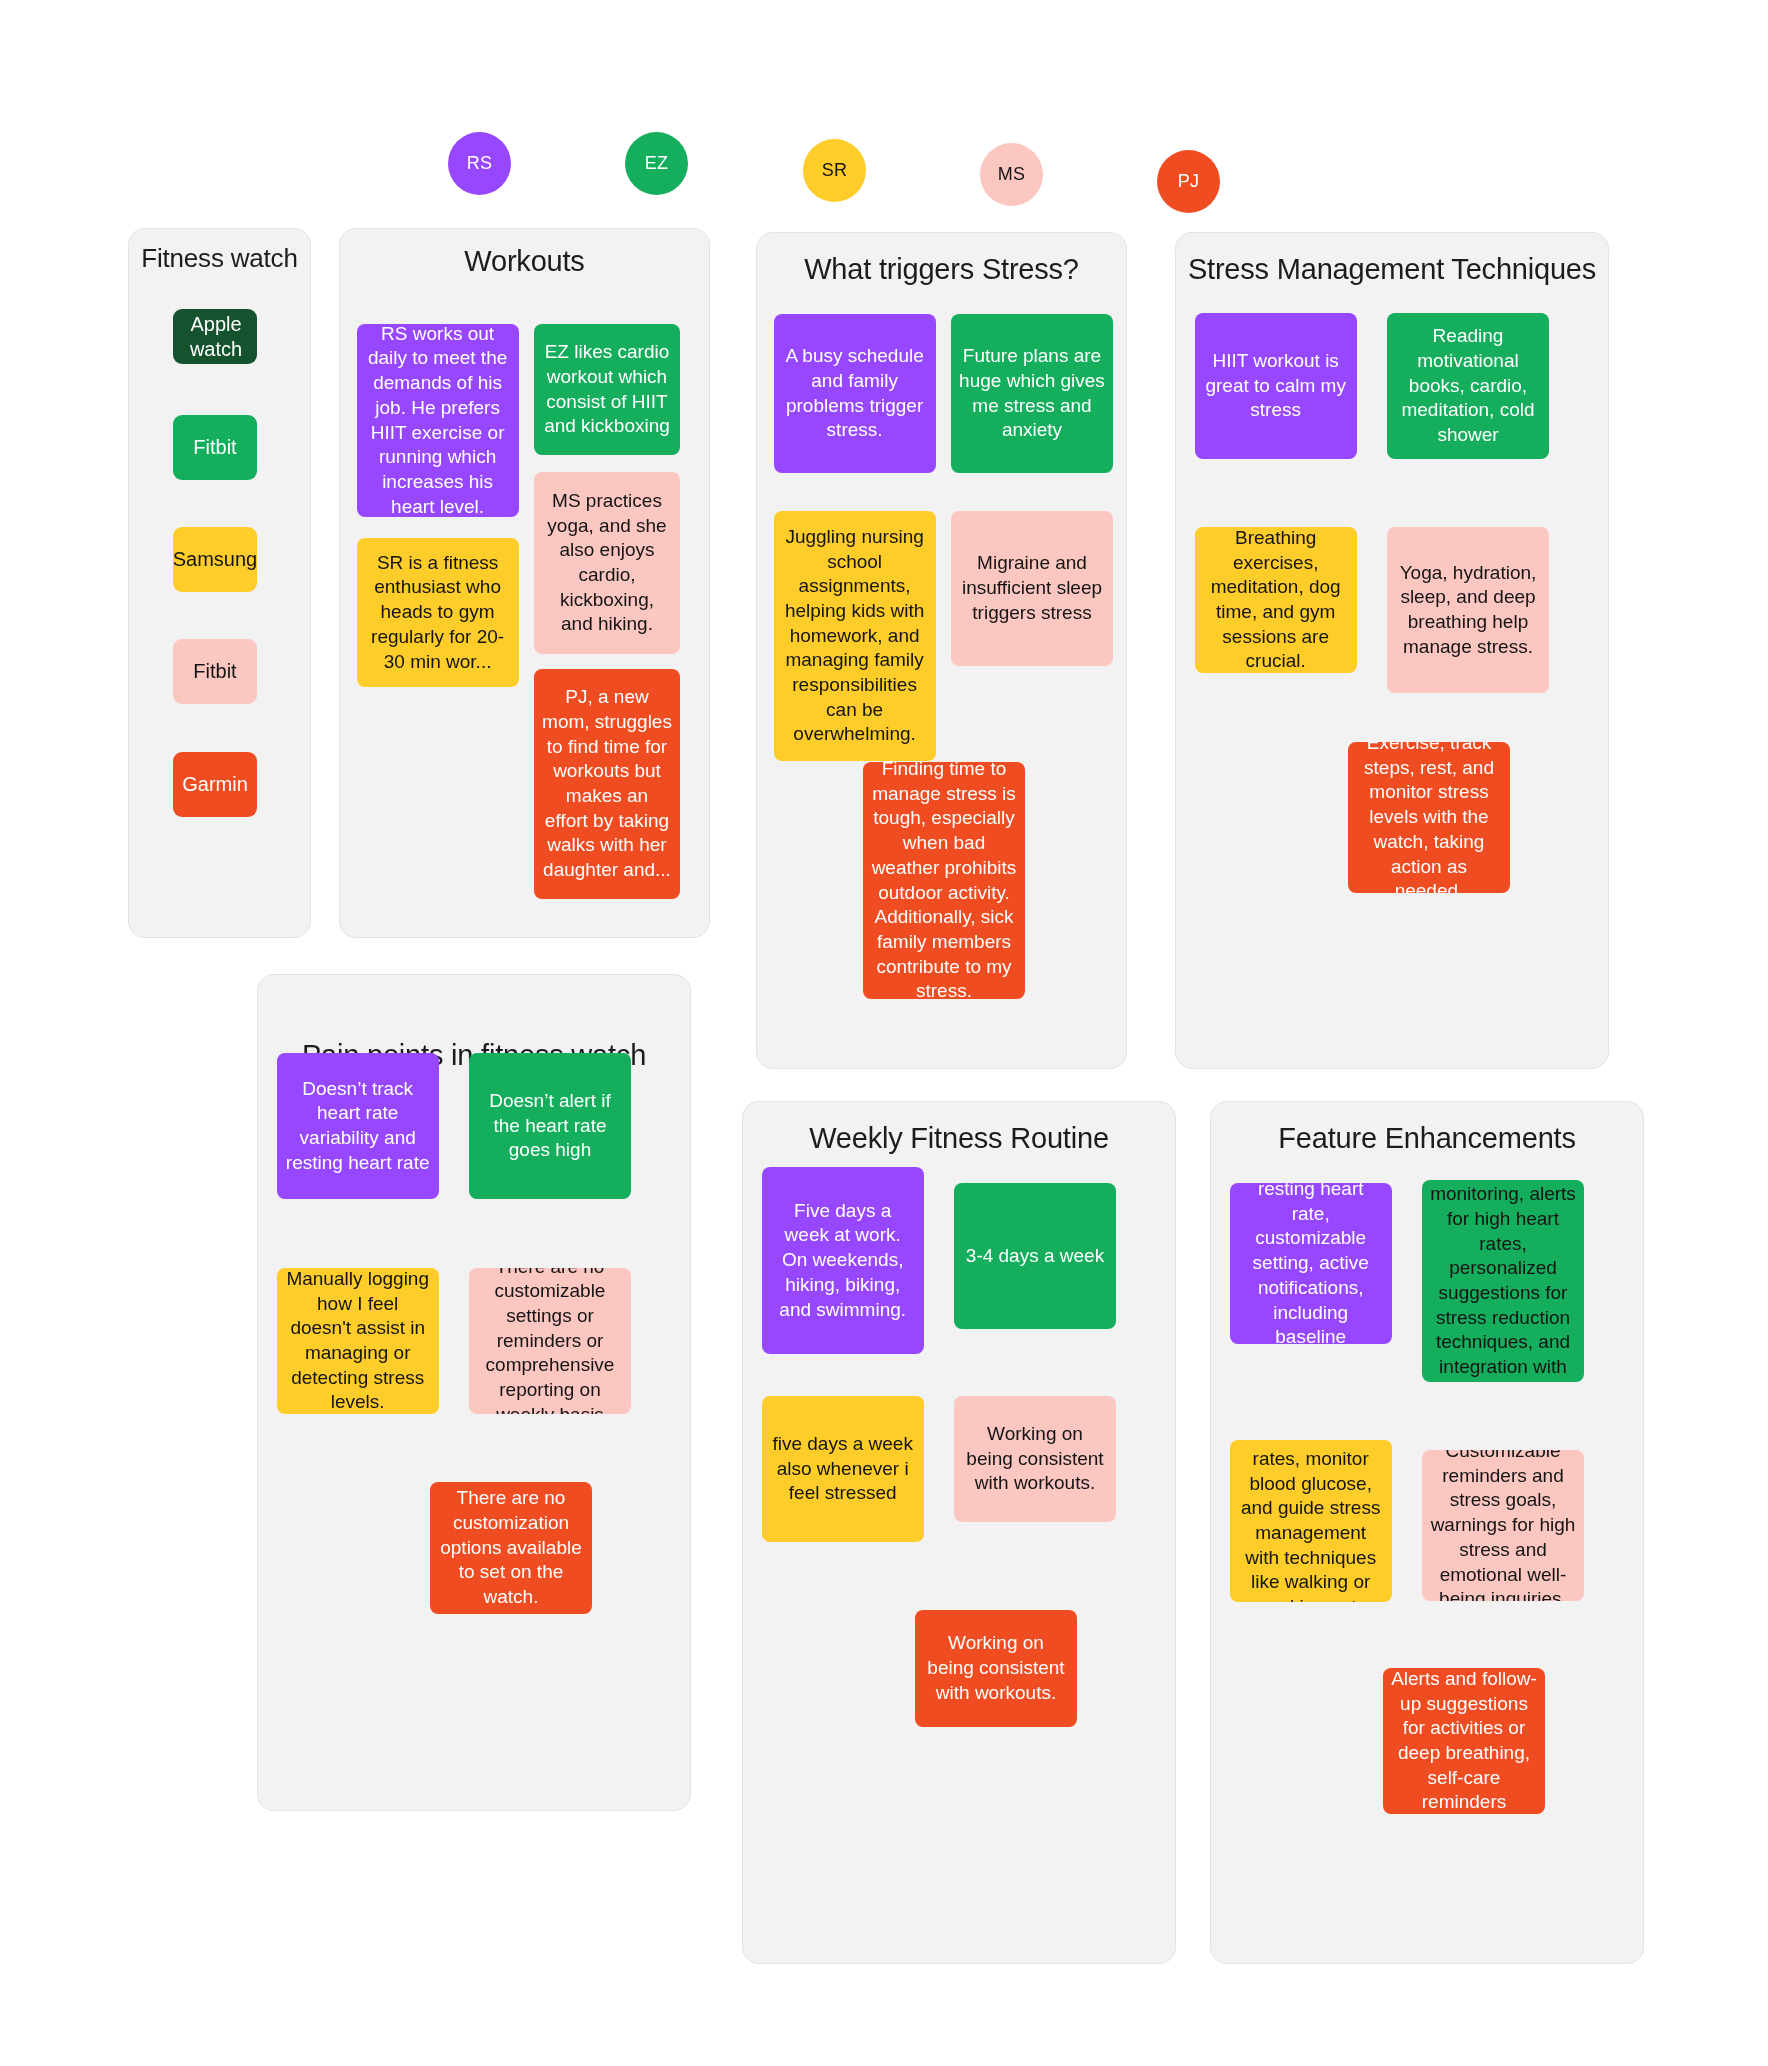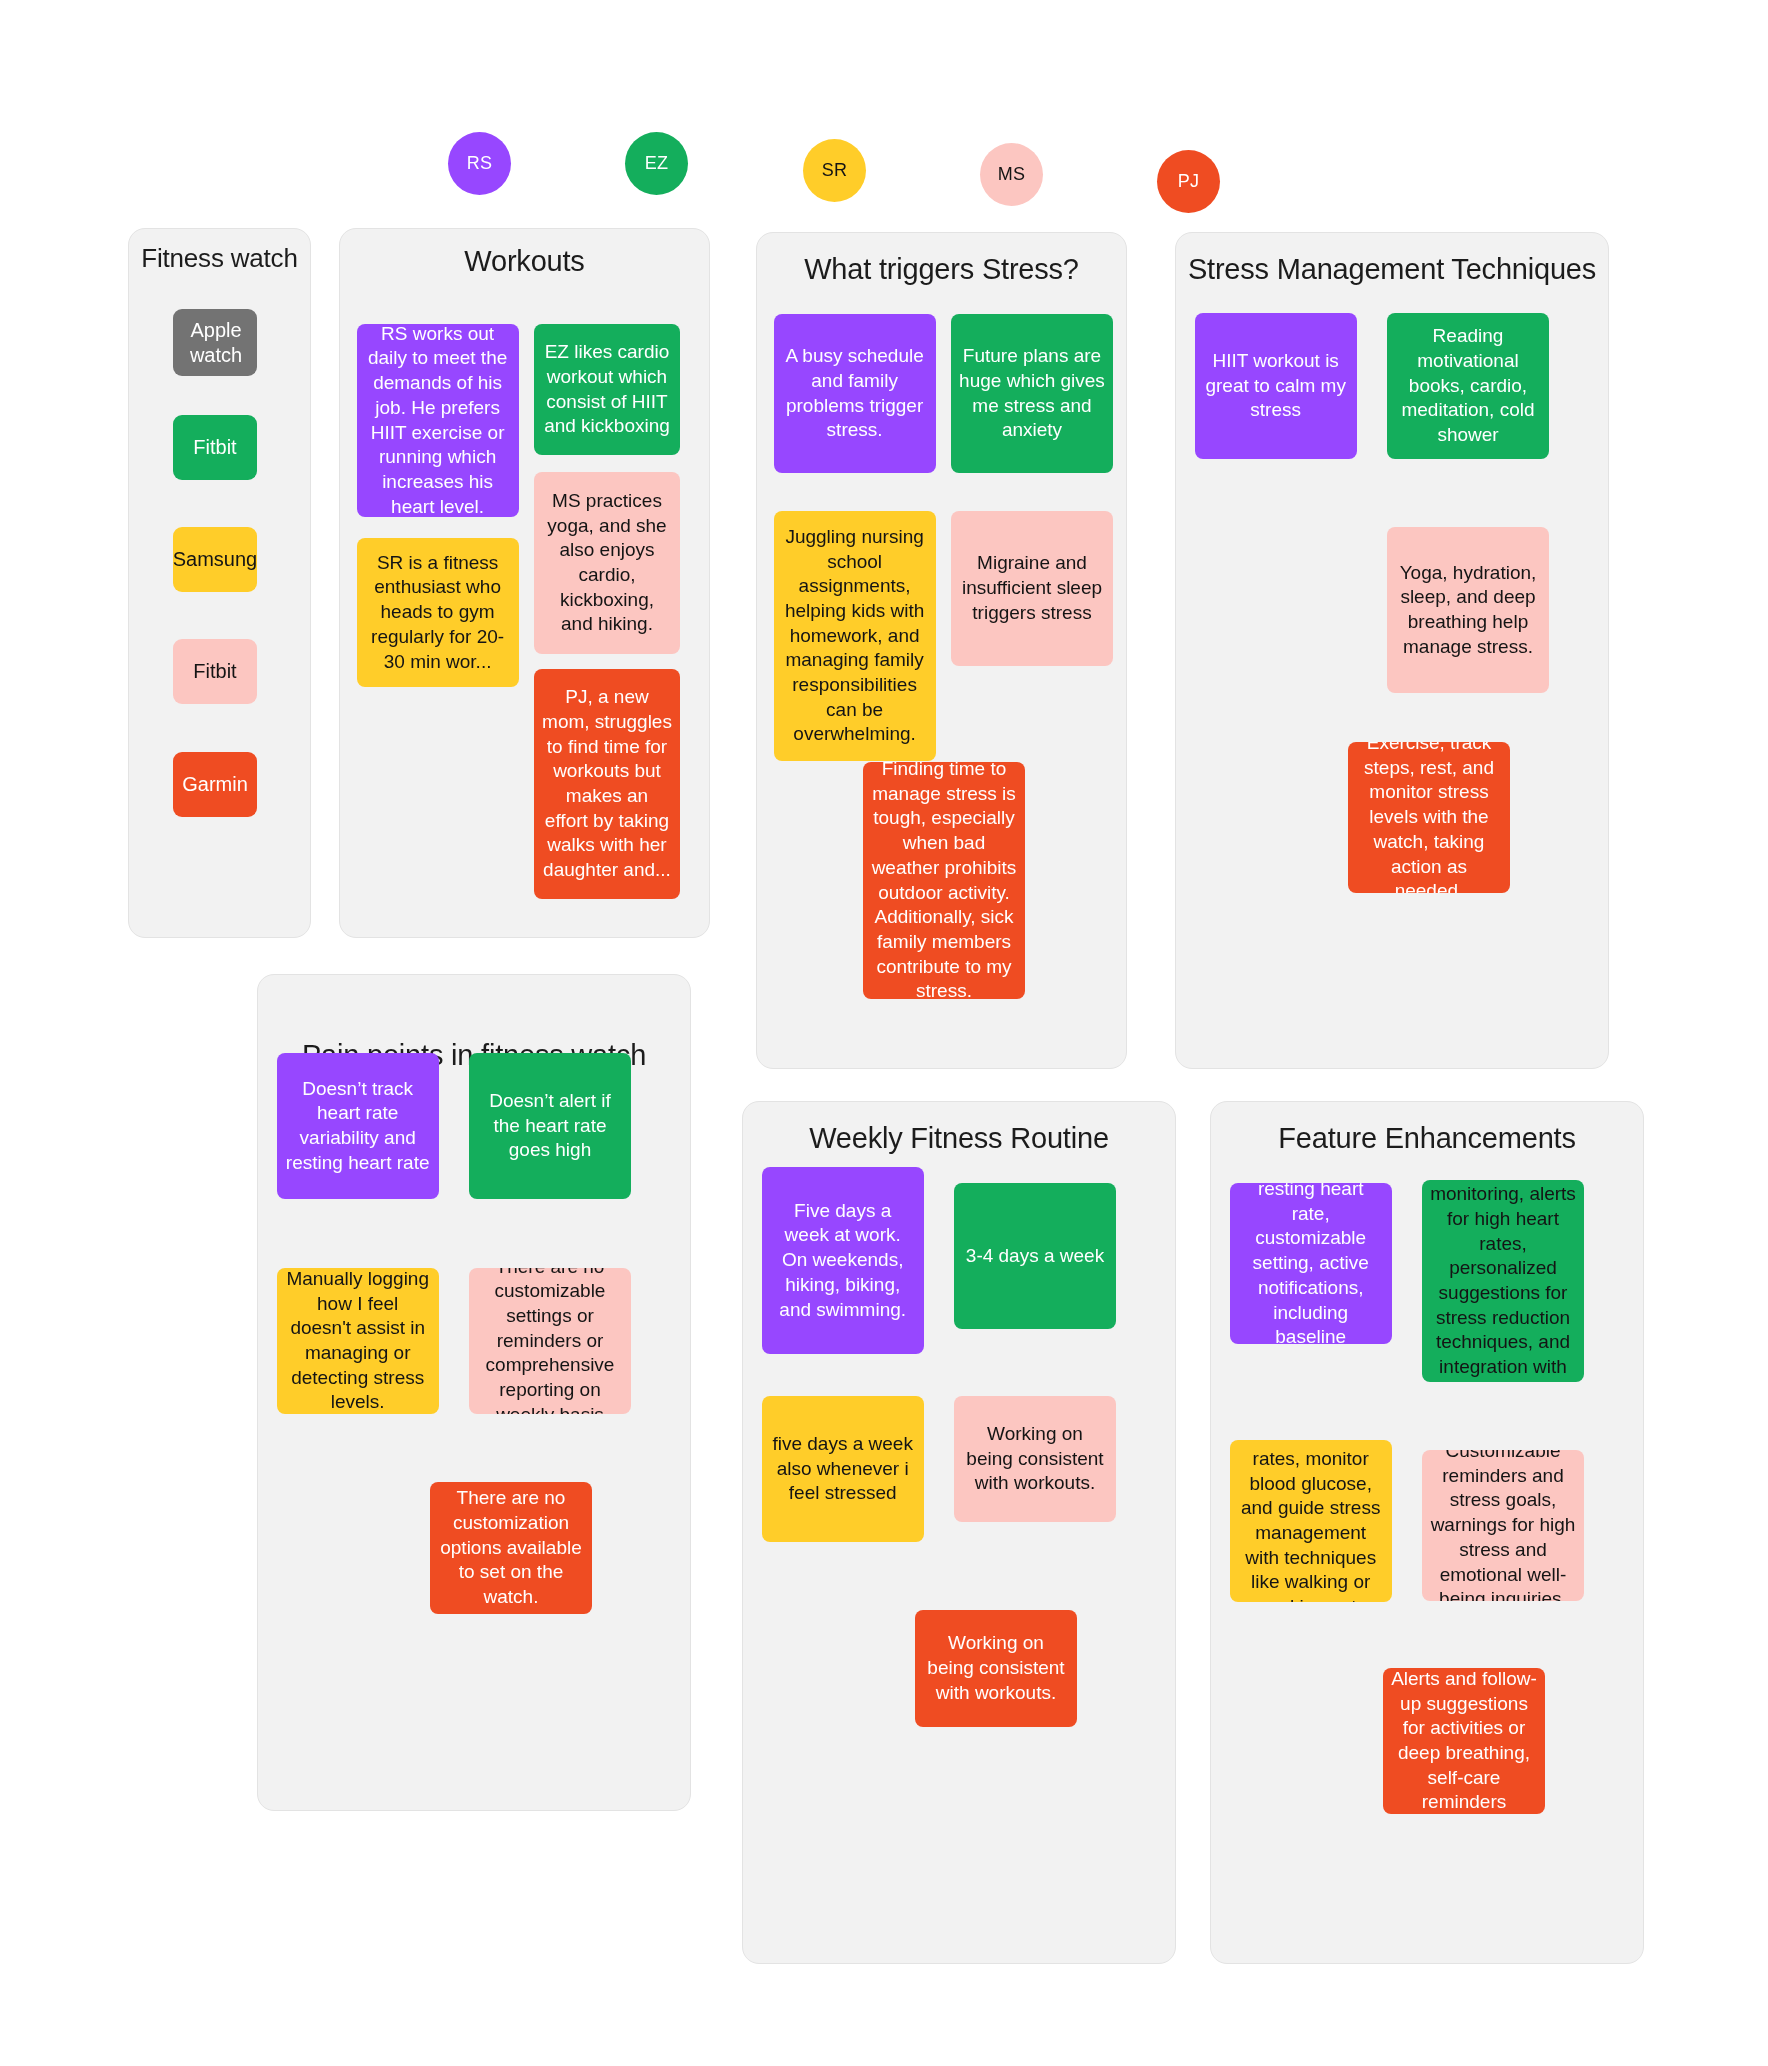--- a/index.html
+++ b/index.html
@@ -107,21 +107,21 @@
       <span>MS</span>
     </div>
     <div class="avatar" style="left:1157px; top:150px; width:63px; height:63px; background:#EF4C22; color:#ffffff;">
       <span>PJ</span>
     </div>
   </div>
 
   <div class="panel" style="left:128px; top:228px; width:183px; height:710px;">
     <div class="panel-title" style="top:15px; font-size:26px;">Fitness watch</div>
 
-    <div class="chip light" style="left:44px; top:80px; width:84px; height:67px; background:#737373;padding-left:7px;">
+    <div class="chip light" style="left:44px; top:80px; width:84px; height:55px; background:#14532d;padding-left:7px;">
       <span>Apple watch</span>
     </div>
     <div class="chip light" style="left:44px; top:186px; width:84px; height:65px; background:#14AE5C;">
       <span>Fitbit</span>
     </div>
     <div class="chip dark" style="left:44px; top:298px; width:84px; height:65px; background:#FFCD29;">
       <span>Samsung</span>
     </div>
     <div class="chip dark" style="left:44px; top:410px; width:84px; height:65px; background:#FCC6C1;">
       <span>Fitbit</span>
@@ -173,20 +173,23 @@
 
   <div class="panel" style="left:1175px; top:232px; width:434px; height:837px;">
     <div class="panel-title" style="top:20px;">Stress Management Techniques</div>
 
     <div class="note light" style="left:18.7px; top:80px; width:162px; height:146px; background:#9747FF;">
       <span>HIIT workout is great to calm my stress</span>
     </div>
     <div class="note light" style="left:211px; top:80px; width:162px; height:146px; background:#14AE5C;">
       <span>Reading motivational books, cardio, meditation, cold shower</span>
     </div>
+    <div class="note dark" style="left:18.7px; top:294px; width:162px; height:146px; background:#FFCD29;">
+      <span>Breathing exercises, meditation, dog time, and gym sessions are crucial.</span>
+    </div>
     <div class="note dark" style="left:211px; top:294px; width:162px; height:166px; background:#FCC6C1;">
       <span>Yoga, hydration, sleep, and deep breathing help manage stress.</span>
     </div>
     <div class="note light" style="left:172px; top:509px; width:162px; height:151px; background:#EF4C22;">
       <span>Exercise, track steps, rest, and monitor stress levels with the watch, taking action as needed.</span>
     </div>
   </div>
 
   <div class="panel" style="left:257px; top:974px; width:434px; height:837px;">
     <div class="panel-title" style="top:20px;margin-top:44px;">Pain points in fitness watch</div>

